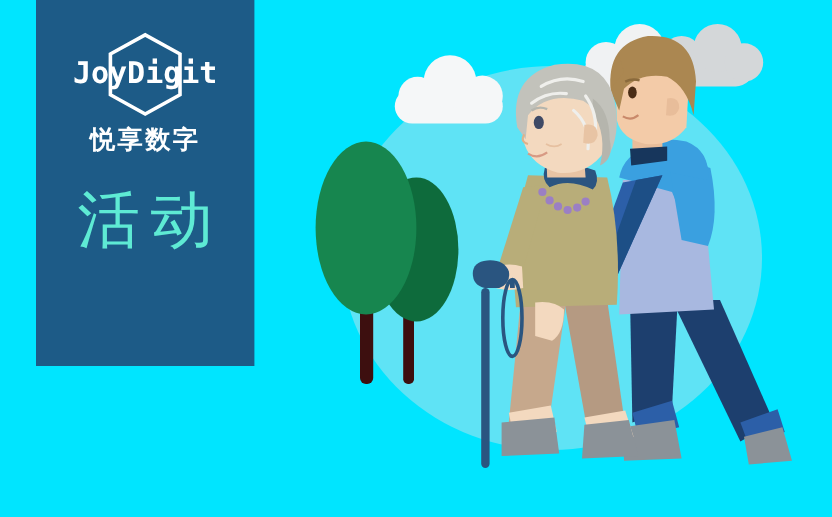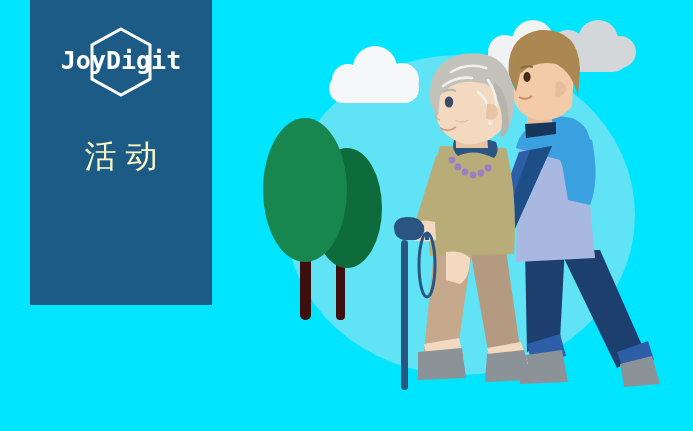--- a/index.html
+++ b/index.html
@@ -26,21 +26,21 @@
     color:#ffffff;font-size:25px;font-weight:bold;letter-spacing:0px;
     font-family:"DejaVu Sans Mono","Liberation Mono",monospace;
     line-height:30px;white-space:nowrap;
   }
   .logo-sub{
     color:#ffffff;font-size:21px;font-weight:bold;letter-spacing:2px;
     margin-top:2px;line-height:26px;white-space:nowrap;
   }
   .title-block{margin-top:24px;text-align:center;width:100%;}
   .title-line1{
-    color:#fef9c3;font-size:32px;line-height:60px;letter-spacing:9px;
+    color:#5eead4;font-size:52px;line-height:60px;letter-spacing:9px;
     font-weight:300;text-indent:9px;white-space:nowrap;
     font-family:"Liberation Sans","DejaVu Sans",sans-serif;
   }
   .title-line2{
     color:#ffffff;font-size:54px;line-height:62px;letter-spacing:9px;
     font-weight:bold;text-indent:9px;white-space:nowrap;margin-top:4px;
     font-family:"Liberation Sans","DejaVu Sans",sans-serif;
   }
 </style>
 </head>
@@ -188,19 +188,20 @@
 
   <div class="panel">
 
     <div class="logo-wrap">
       <svg class="logo-hex" viewBox="0 0 66 72">
         <polygon points="33,3 62,19 62,53 33,69 4,53 4,19" fill="none" stroke="#ffffff" stroke-width="3"></polygon>
       </svg>
       <div class="logo-text">JoyDigit</div>
     </div>
 
+    <div class="logo-sub">悦享数字</div>
 
     <div class="title-block">
       <div class="title-line1">活动</div>
     </div>
   </div>
 
 </div>
 
 </body></html>

